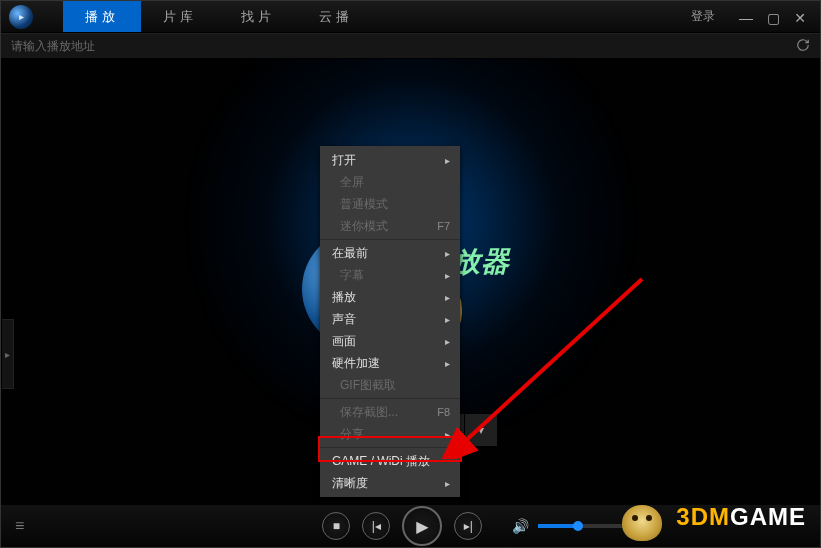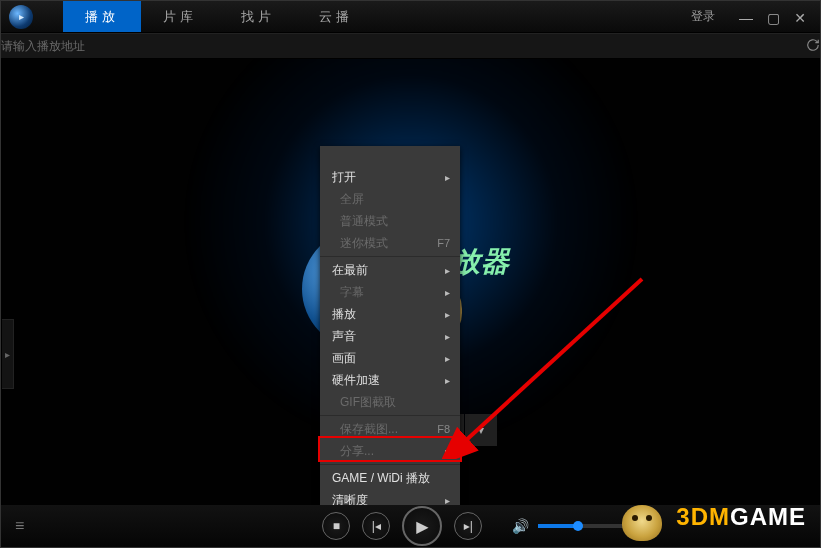--- a/index.html
+++ b/index.html
@@ -42,21 +42,21 @@
   .tabs-gap { flex: 1; }
   .win-controls { display: flex; align-items: flex-end; gap: 14px; padding: 0 14px; color: #aaa; }
   .win-btn { cursor: pointer; font-size: 14px; line-height: 1; }
 
   .addr-row {
     display: flex; align-items: center;
     height: 26px;
     background: #161616;
     border-top: 1px solid #222;
     border-bottom: 1px solid #000;
-    padding: 0 0;
+    padding: 0 10px;
     color: #6a6a6a;
     justify-content: space-between;
   }
   .addr-placeholder { color: #6a6a6a; }
   .refresh-ico { cursor: pointer; }
 
   .stage {
     position: absolute; left: 1px; right: 1px; top: 58px; bottom: 42px;
     background: #010101;
     overflow: hidden;
@@ -112,21 +112,21 @@
     background: #141414; border: 1px solid #222; border-left: 0;
     display: flex; align-items: center; justify-content: center;
     color: #666; font-size: 10px;
   }
 
   .context-menu {
     position: absolute; left: 318px; top: 87px;
     width: 140px;
     background: #3a3a3a;
     box-shadow: 0 2px 6px rgba(0,0,0,.8);
-    padding: 20px 0;
+    padding: 3px 0;
   }
   .cm-item {
     display: flex; align-items: center; justify-content: space-between;
     height: 22px; padding: 0 10px 0 12px;
     color: #e0e0e0; cursor: pointer;
     font-size: 12px;
   }
   .cm-item.disabled { color: #6a6a6a; cursor: default; margin-left: 8px; }
   .cm-item .rgt { color: #888; font-size: 11px; }
   .cm-item .arw { color: #bbb; font-size: 10px; }

